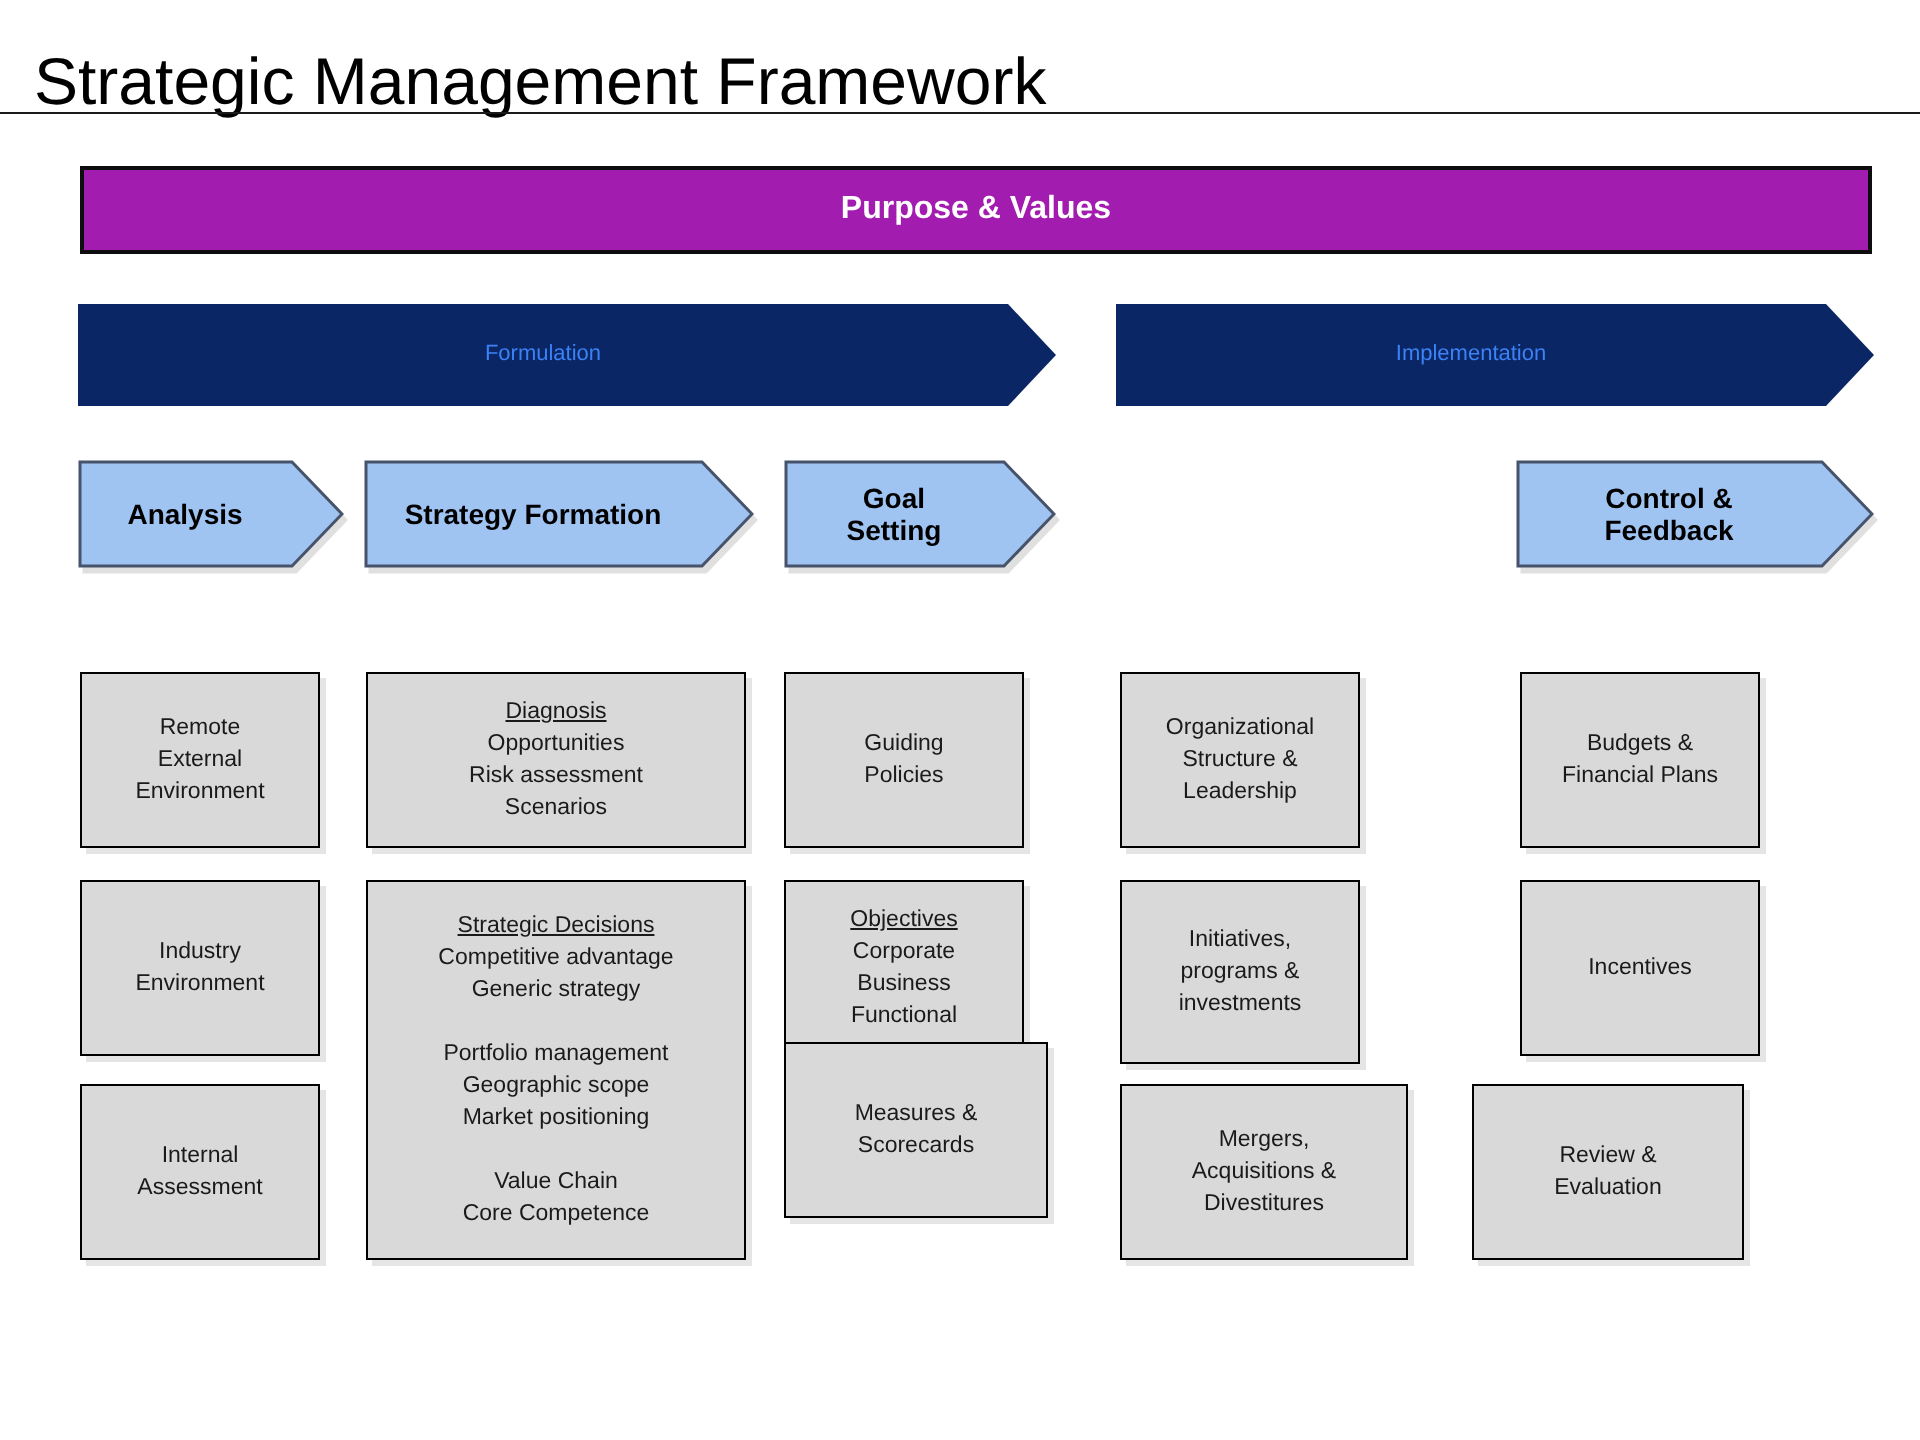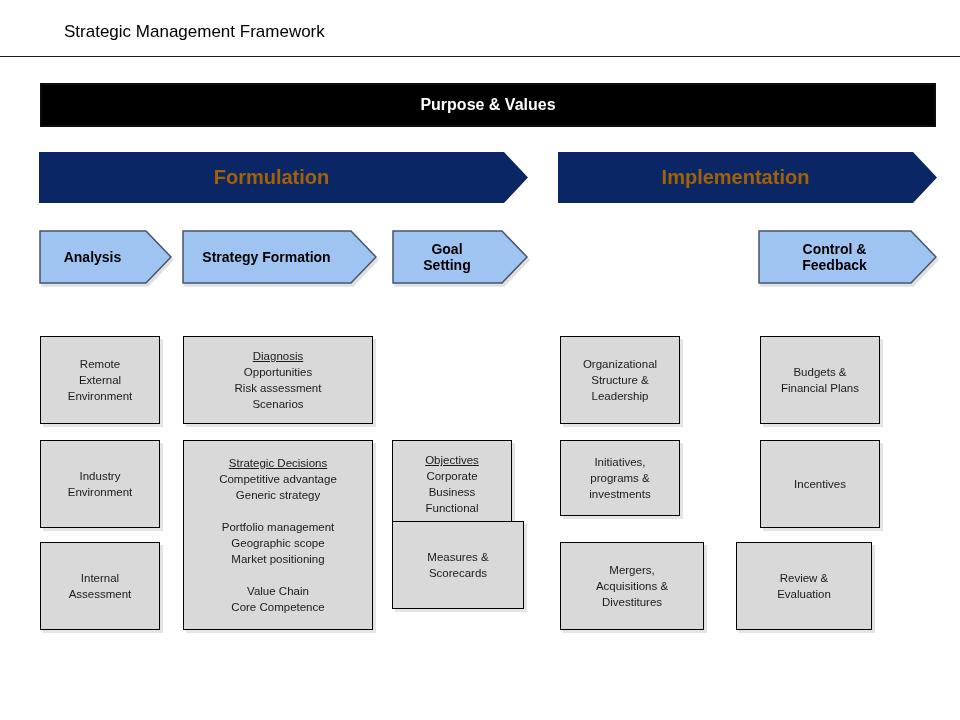--- a/index.html
+++ b/index.html
@@ -1,41 +1,41 @@
 <!DOCTYPE html>
 <html><head>
 <meta charset="utf-8">
 <style>
   html,body{margin:0;padding:0;background:#fff;}
   .slide{
     position:relative;width:960px;height:720px;background:#ffffff;overflow:hidden;
     font-family:"Liberation Sans","DejaVu Sans",sans-serif;color:#000;
   }
   .title{
-    position:absolute;left:17px;top:22px;font-size:17px;font-weight:400;
-    color:#000;letter-spacing:0px;white-space:nowrap;margin-left:47px;
+    position:absolute;left:17px;top:22px;font-size:33px;font-weight:400;
+    color:#000;letter-spacing:0px;white-space:nowrap;
   }
   .title-rule{position:absolute;left:0;top:56px;width:960px;height:0;border-top:1.5px solid #1a1a1a;}
   .banner{
     position:absolute;left:40px;top:83px;width:896px;height:44px;
-    background:#000000;border:2px solid #0d0d0d;box-sizing:border-box;
+    background:#a21caf;border:2px solid #0d0d0d;box-sizing:border-box;
     display:flex;align-items:center;justify-content:center;
   }
   .banner-label{color:#ffffff;font-size:16px;font-weight:700;}
   .arrow{position:absolute;}
   .arrow svg{position:absolute;left:0;top:0;display:block;}
   .phase polygon{fill:#0b2664;}
   .step polygon{fill:#a0c4f2;stroke:#47536a;stroke-width:1.5;}
   .step svg{filter:drop-shadow(2px 3px 0 rgba(0,0,0,0.12));}
   .arrow-label{
     position:absolute;left:0;top:0;height:100%;
     display:flex;align-items:center;justify-content:center;text-align:center;
     white-space:pre-line;line-height:1.15;
   }
-  .phase .arrow-label{width:calc(100% - 24px);color:#a16207;font-size:20px;font-weight:700;}
+  .phase .arrow-label{width:calc(100% - 24px);color:#3b82f6;font-size:11px;font-weight:400;}
   .step .arrow-label{width:calc(100% - 26px);color:#000;font-size:14px;font-weight:700;}
   .gbox{
     position:absolute;background:#d9d9d9;border:1px solid #000;box-sizing:border-box;
     box-shadow:3px 3px 0 rgba(0,0,0,0.10);
     display:flex;flex-direction:column;align-items:center;justify-content:center;
     text-align:center;font-size:11.5px;color:#1a1a1a;line-height:16px;
   }
   .gbox .underline{text-decoration:underline;}
 </style>
 </head>
@@ -116,37 +116,41 @@
       <div>Generic strategy</div>
       <div>&nbsp;</div>
       <div>Portfolio management</div>
       <div>Geographic scope</div>
       <div>Market positioning</div>
       <div>&nbsp;</div>
       <div>Value Chain</div>
       <div>Core Competence</div>
     </div>
 
+  <div class="gbox" style="left:392px;top:336px;width:120px;height:88px">
+      <div>Guiding</div>
+      <div>Policies</div>
+    </div>
   <div class="gbox" style="left:392px;top:440px;width:120px;height:88px">
       <div class="underline">Objectives</div>
       <div>Corporate</div>
       <div>Business</div>
       <div>Functional</div>
     </div>
   <div class="gbox" style="left:392px;top:521px;width:132px;height:88px">
       <div>Measures &amp;</div>
       <div>Scorecards</div>
     </div>
 
   <div class="gbox" style="left:560px;top:336px;width:120px;height:88px">
       <div>Organizational</div>
       <div>Structure &amp;</div>
       <div>Leadership</div>
     </div>
-  <div class="gbox" style="left:560px;top:440px;width:120px;height:76px">
+  <div class="gbox" style="left:560px;top:440px;width:120px;height:92px">
       <div>Initiatives,</div>
       <div>programs &amp;</div>
       <div>investments</div>
     </div>
   <div class="gbox" style="left:560px;top:542px;width:144px;height:88px">
       <div>Mergers,</div>
       <div>Acquisitions &amp;</div>
       <div>Divestitures</div>
     </div>
 

